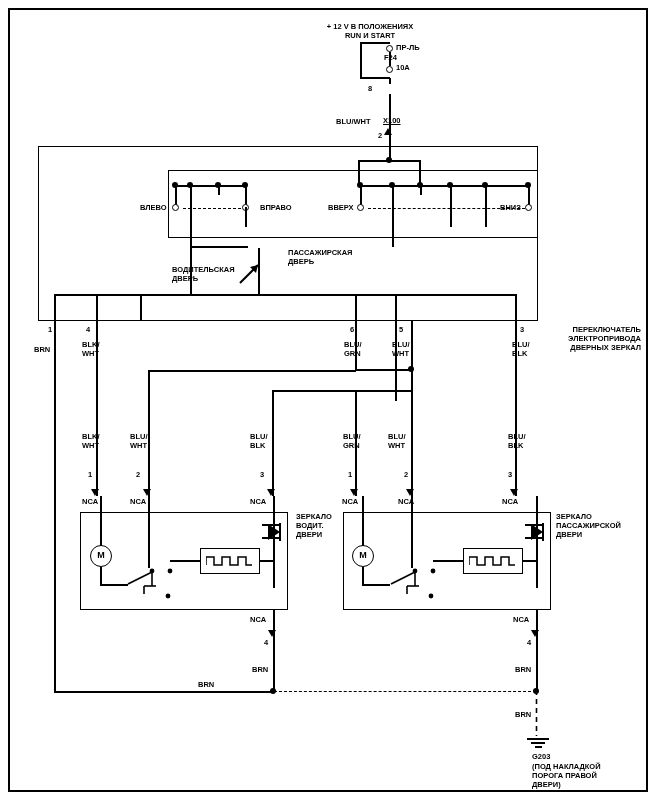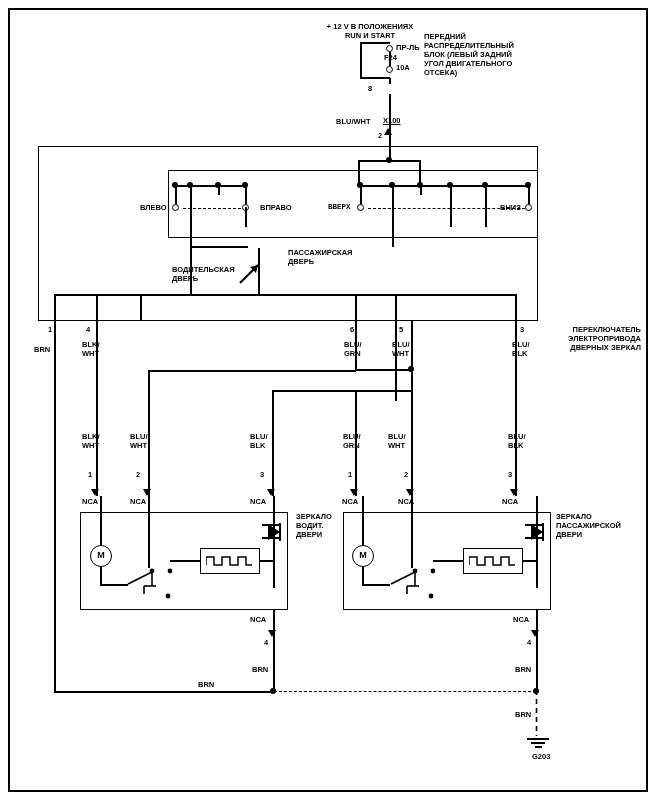--- a/index.html
+++ b/index.html
@@ -122,25 +122,20 @@
   <div class="wire h" style="left:360px; top:77px; width:30px;"></div>
 
   <div class="odot" style="left:386px; top:45px;"></div>
   <div class="wire v" style="left:389px; top:52px; height:14px;"></div>
   <div class="odot" style="left:386px; top:66px;"></div>
 
   <div class="lbl b" style="left:396px; top:43px;">ПР-ЛЬ</div>
   <div class="lbl b" style="left:384px; top:53px;">F24</div>
   <div class="lbl b" style="left:396px; top:63px;">10A</div>
 
-  <div class="lbl b" style="left:424px; top:32px; width:120px;">ПЕРЕДНИЙ
-РАСПРЕДЕЛИТЕЛЬНЫЙ
-БЛОК (ЛЕВЫЙ ЗАДНИЙ
-УГОЛ ДВИГАТЕЛЬНОГО
-ОТСЕКА)</div>
 
   <div class="lbl b" style="left:368px; top:84px;">8</div>
   <div class="lbl b underline" style="left:383px; top:84px;">X100</div>
   <div class="wire v" style="left:389px; top:78px; height:6px;"></div>
 
   <div class="wire v" style="left:389px; top:94px; height:52px;"></div>
   <div class="arrow-up" style="left:384px; top:128px;"></div>
   <div class="lbl b" style="left:336px; top:117px;">BLU/WHT</div>
   <div class="lbl b" style="left:378px; top:131px;">2</div>
 
@@ -181,21 +176,21 @@
   <div class="dot" style="left:389px; top:182px;"></div>
   <div class="dot" style="left:417px; top:182px;"></div>
   <div class="dot" style="left:447px; top:182px;"></div>
   <div class="dot" style="left:482px; top:182px;"></div>
   <div class="dot" style="left:525px; top:182px;"></div>
 
   <div class="odot" style="left:357px; top:204px;"></div>
   <div class="odot" style="left:525px; top:204px;"></div>
   <div class="dash-h" style="left:368px; top:208px; width:157px;"></div>
 
-  <div class="lbl b" style="left:328px; top:203px;font-family:Liberation Mono, monospace;">ВВЕРХ</div>
+  <div class="lbl b" style="left:328px; top:203px;">ВВЕРХ</div>
   <div class="lbl b" style="left:500px; top:203px;">ВНИЗ</div>
 
   <div class="wire v" style="left:190px; top:207px; height:40px;"></div>
   <div class="wire v" style="left:245px; top:207px; height:20px;"></div>
   <div class="wire h" style="left:190px; top:246px; width:58px;"></div>
 
   <div class="wire v" style="left:392px; top:207px; height:40px;"></div>
   <div class="wire v" style="left:450px; top:207px; height:20px;"></div>
   <div class="wire v" style="left:485px; top:207px; height:20px;"></div>
 
@@ -394,14 +389,17 @@
   </svg>
   <div class="lbl b" style="left:515px; top:710px;">BRN</div>
 
   <div class="ground" style="left:527px; top:738px; width:22px; height:12px;">
     <i style="top:0px; width:22px;"></i>
     <i style="top:4px; left:4px; width:14px;"></i>
     <i style="top:8px; left:8px; width:7px;"></i>
   </div>
 
   <div class="lbl b" style="left:532px; top:752px;">G203</div>
+  <div class="lbl b" style="left:532px; top:762px; width:100px;">(ПОД НАКЛАДКОЙ
+ПОРОГА ПРАВОЙ
+ДВЕРИ)</div>
 
 </div>
 
 </body></html>

